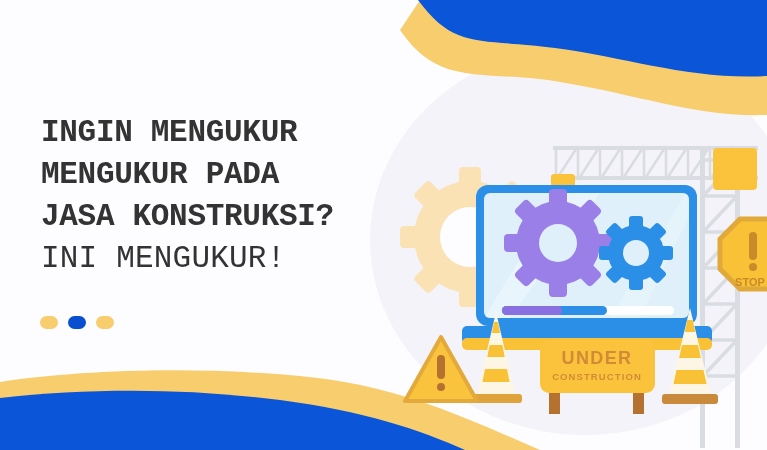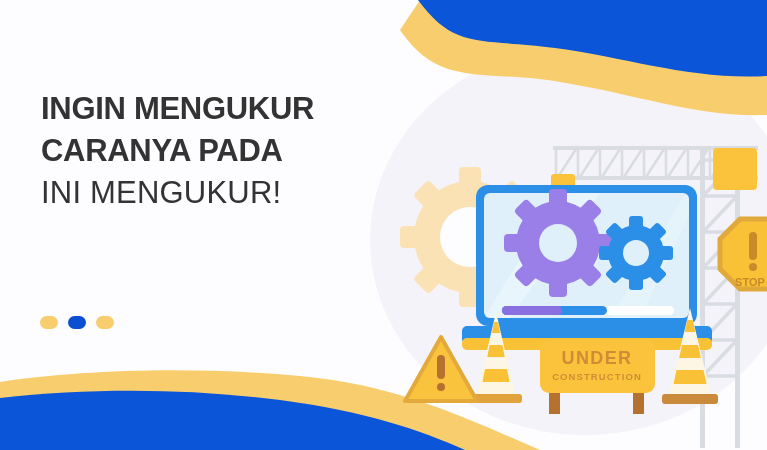--- a/index.html
+++ b/index.html
@@ -18,23 +18,24 @@
   #bg-svg, #art-svg {
     position: absolute;
     top: 0;
     left: 0;
     width: 767px;
     height: 450px;
   }
   #headline {
     position: absolute;
     left: 41px;
-    top: 88px;
+    top: 112px;
     width: 400px;
     z-index: 5;
+    font-family: Liberation Mono, monospace;
   }
   .hl-line {
     display: block;
     font-size: 31px;
     line-height: 42px;
     letter-spacing: -0.3px;
     color: #333333;
     white-space: nowrap;
   }
   .hl-bold { font-weight: bold; }
@@ -69,21 +70,22 @@
 
     <path fill="#0a55d8" d="M767,0 L767,76 C690,80 630,58 555,48 C478,38 455,50 418,0 Z"></path>
 
     <path fill="#f8cd6e" d="M0,450 L0,382 C80,370 190,366 300,376 C400,385 470,420 540,450 Z"></path>
 
     <path fill="#0a55d8" d="M0,450 L0,398 C90,388 185,388 280,400 C365,411 420,430 465,450 Z"></path>
   </svg>
 
   <div id="headline">
     <span class="hl-line hl-bold">INGIN MENGUKUR</span>
-    <span class="hl-line hl-bold">CARANYA PADA</span>
+    <span class="hl-line hl-bold">MENGUKUR PADA</span>
+    <span class="hl-line hl-bold">JASA KONSTRUKSI?</span>
     <span class="hl-line hl-light">INI MENGUKUR!</span>
   </div>
 
   <div id="dots">
     <span class="dot dot-inactive"></span>
     <span class="dot dot-active"></span>
     <span class="dot dot-inactive"></span>
   </div>
 
   <svg id="art-svg" viewBox="0 0 767 450">

